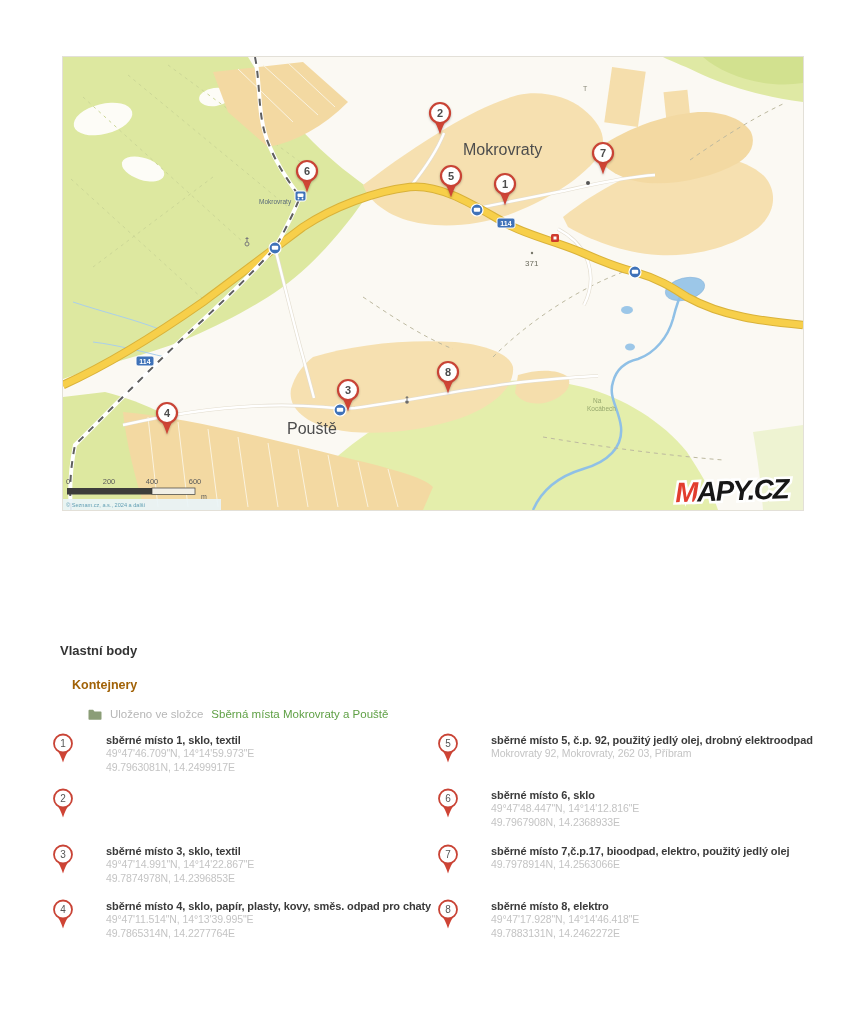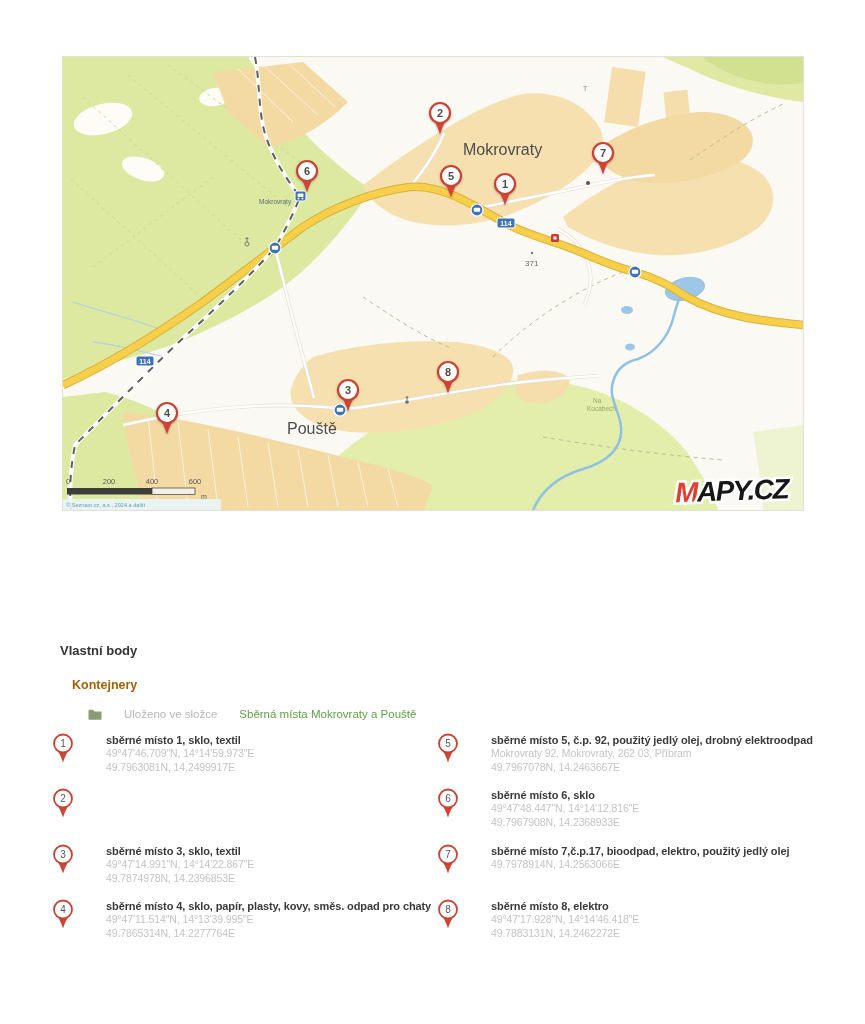--- a/index.html
+++ b/index.html
@@ -10,21 +10,21 @@
   .map-wrap{position:absolute;left:63px;top:57px;width:740px;height:453px;
             overflow:hidden;background:#fbf9f3;box-shadow:0 0 0 1px #e3e0d8;}
   .map-wrap > svg{position:absolute;left:0;top:0;display:block;}
   .pin{position:absolute;width:26px;height:36px;}
   .pin svg{display:block;filter:drop-shadow(0 1px 1px rgba(0,0,0,.25));}
   .pin text{font-family:"Liberation Sans",sans-serif;}
 
   
   .h1{position:absolute;left:60px;top:643px;font-size:13px;font-weight:bold;color:#333;}
   .h2{position:absolute;left:72px;top:678px;font-size:12.5px;font-weight:bold;color:#a16207;}
-  .folder-row{position:absolute;left:88px;top:708px;display:flex;align-items:center;gap:22px;
+  .folder-row{position:absolute;left:88px;top:708px;display:flex;align-items:center;gap:8px;
               font-size:11.5px;}
   .folder-row .prefix{color:#b7b7b7;}
   .folder-row .flink{color:#5fa045;cursor:pointer;}
   .item{position:absolute;display:flex;gap:15px;width:400px;}
   .itxt{padding-top:0;margin-left:16px;}
   .ititle{font-size:11px;font-weight:bold;color:#3a3a3a;line-height:14px;letter-spacing:-0.1px;}
   .iline{font-size:10.5px;color:#c4c4c4;line-height:13.5px;letter-spacing:-0.1px;}
   .lpin{flex:0 0 auto;}
   .lpin text{font-family:"Liberation Sans",sans-serif;}
 </style>
@@ -328,21 +328,20 @@
 
   <div class="item" style="left:436px;top:733px">
     <svg class="lpin" width="24" height="32" viewBox="0 0 24 32">
         <path d="M5.5,16 C8,19.5 10,23.5 12,29.5 C14,23.5 16,19.5 18.5,16 Z" fill="#cf4435"></path>
         <circle cx="12" cy="10.5" r="9" fill="#fff" stroke="#c94335" stroke-width="1.8"></circle>
         <text x="12" y="14" text-anchor="middle" font-size="10" fill="#555">5</text>
       </svg>
     <div class="itxt">
         <div class="ititle">sběrné místo 5, č.p. 92, použitý jedlý olej, drobný elektroodpad</div>
       <div class="iline">Mokrovraty 92, Mokrovraty, 262 03, Příbram</div>
-      <div class="iline">49.7967078N, 14.2463667E</div>
       </div>
   </div>
   <div class="item" style="left:436px;top:788px">
     <svg class="lpin" width="24" height="32" viewBox="0 0 24 32">
         <path d="M5.5,16 C8,19.5 10,23.5 12,29.5 C14,23.5 16,19.5 18.5,16 Z" fill="#cf4435"></path>
         <circle cx="12" cy="10.5" r="9" fill="#fff" stroke="#c94335" stroke-width="1.8"></circle>
         <text x="12" y="14" text-anchor="middle" font-size="10" fill="#555">6</text>
       </svg>
     <div class="itxt">
         <div class="ititle">sběrné místo 6, sklo</div>

